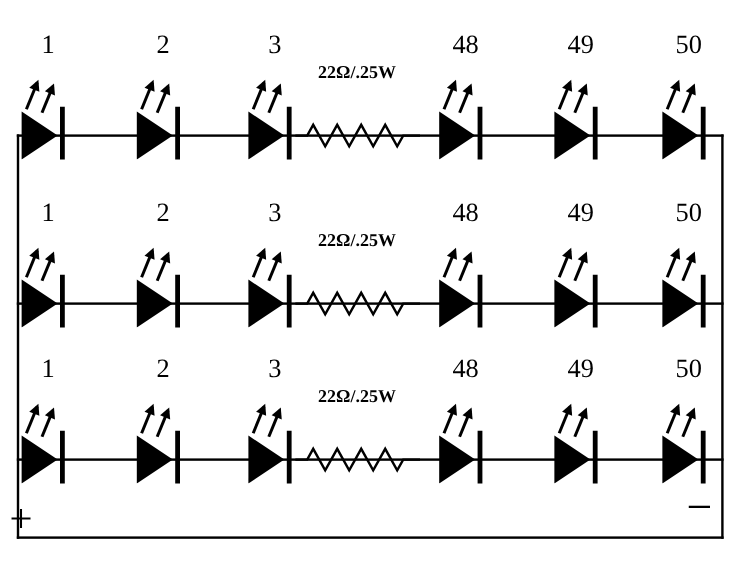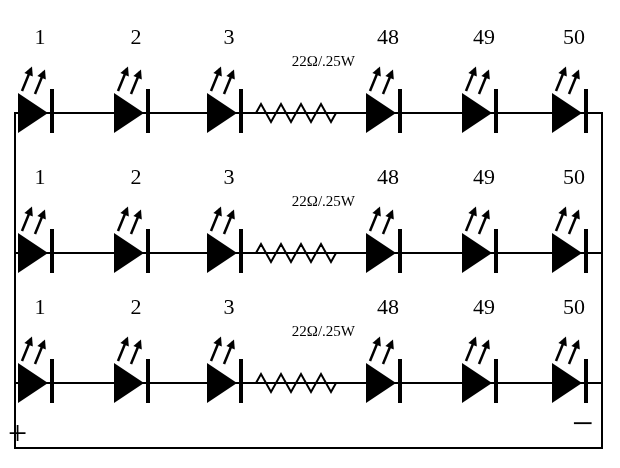--- a/index.html
+++ b/index.html
@@ -5,21 +5,21 @@
   * { margin:0; padding:0; box-sizing:border-box; }
   html,body { background:#ffffff; }
   body { font-family:"Liberation Serif", serif; color:#000; }
   .canvas { position:relative; width:620px; height:468px; background:#ffffff; overflow:hidden; }
   .wire { position:absolute; background:#000000; }
   .wire.h { height:2px; }
   .wire.v { width:2px; }
   .led-cell { position:absolute; width:70px; display:flex; flex-direction:column; align-items:center; }
   .led-number { font-size:22px; line-height:28px; height:30px; text-align:center; }
   .led-svg { width:64px; height:80px; display:block; }
-  .res-label { position:absolute; width:115px; text-align:right; font-size:15px; }
+  .res-label { position:absolute; width:115px; text-align:center; font-size:15px;font-weight:bold; }
   .res-svg { position:absolute; width:104px; height:24px; display:block; }
   .terminal { position:absolute; font-size:34px; line-height:34px; }
   .terminal.minus { font-size:38px; }
   .defs-holder { position:absolute; width:0; height:0; overflow:hidden; }
 </style>
 </head>
 <body>
 
 <div class="canvas">
 

